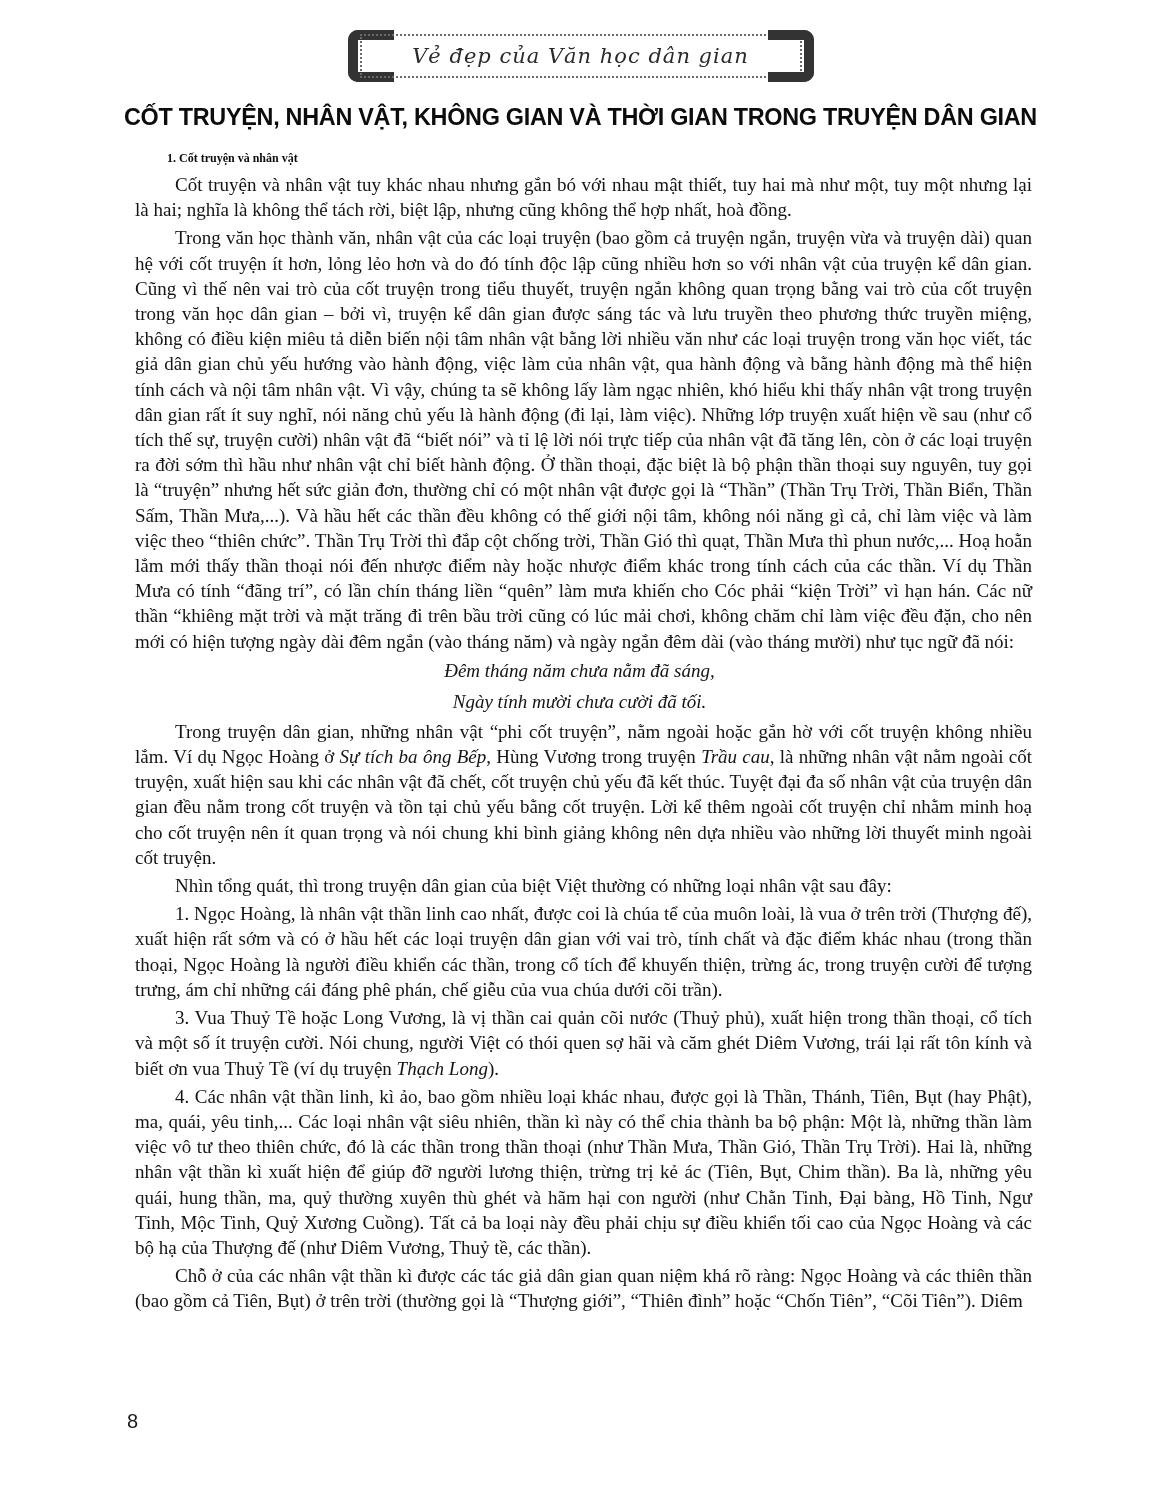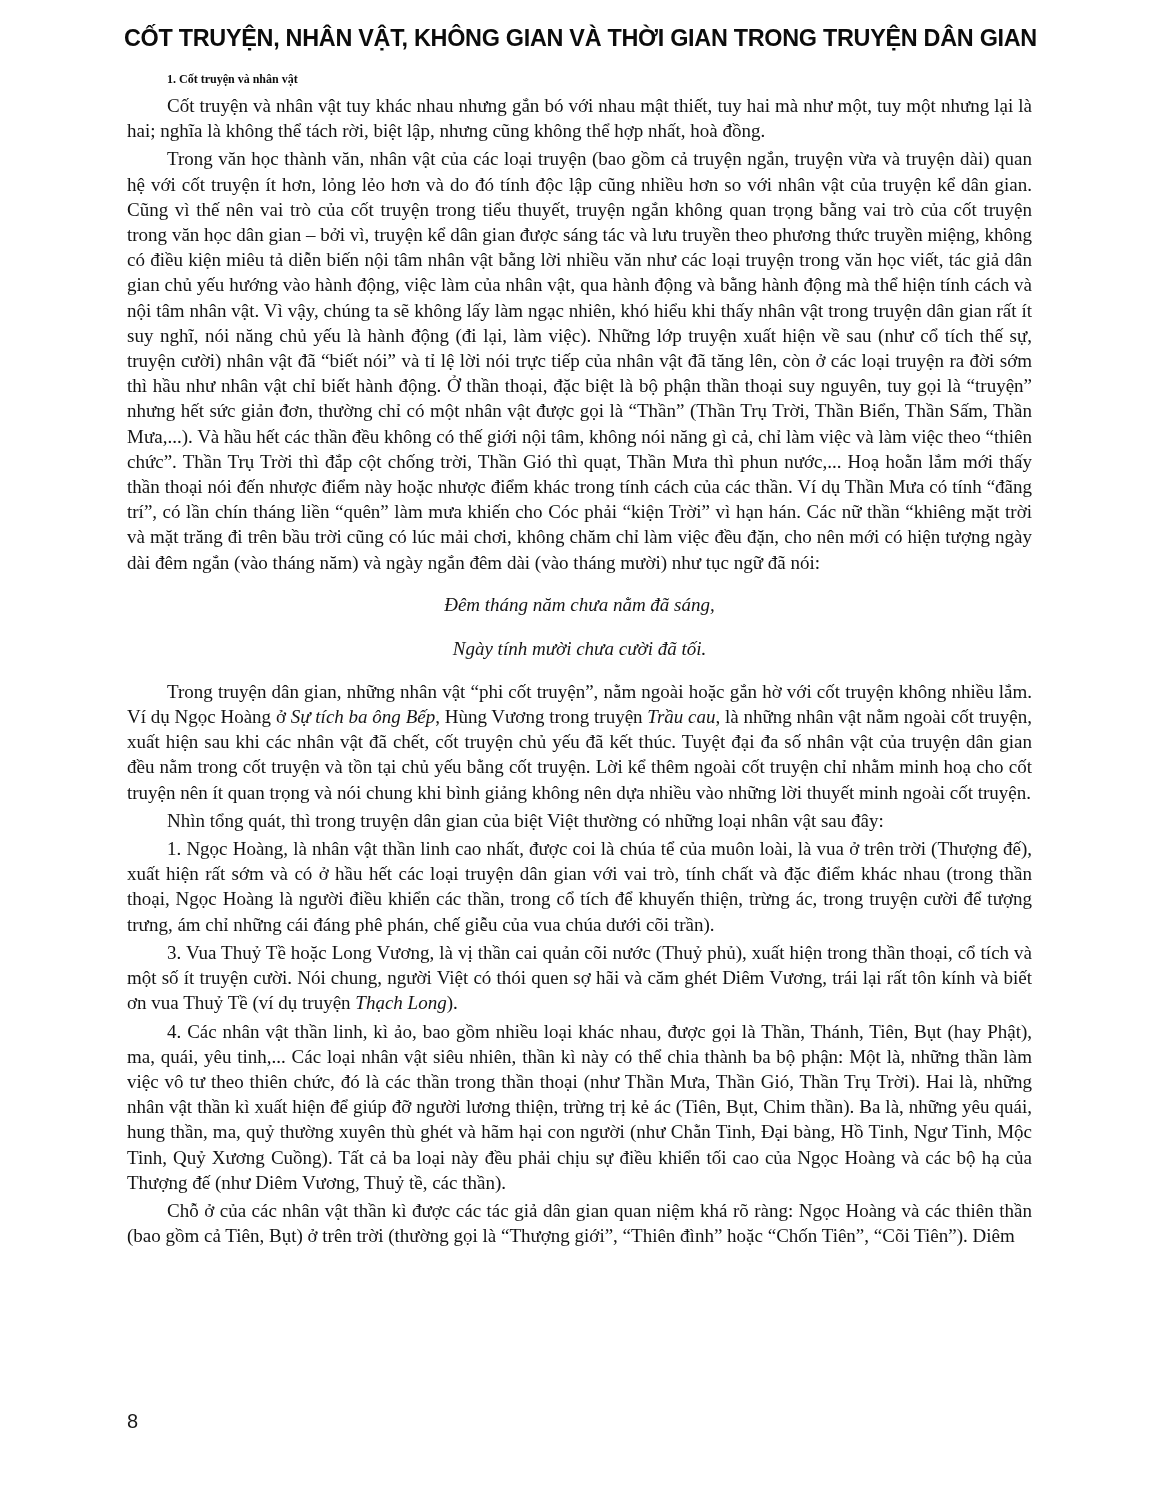--- a/index.html
+++ b/index.html
@@ -74,30 +74,30 @@
   }
   .section-heading {
     margin: 20px 0 6px 0;
     padding-left: 40px;
     font-size: 12px;
     font-weight: bold;
     color: #0c0c0c;
   }
   
   .body-par {
-    margin: 0 0 3px 0;
+    margin: 0 0 3px 8px;
     font-size: 19px;
     line-height: 25.2px;
     text-align: justify;
     text-indent: 40px;
     color: #141414;
   }
   .body-par i { font-style: italic; }
   .verse {
-    margin: 16px 0;
+    margin: 3px 0;
     font-size: 19px;
     line-height: 28px;
     text-align: center;
     font-style: italic;
     color: #141414;
   }
   
   .page-number {
     position: absolute;
     left: 127px;
@@ -105,20 +105,27 @@
     font-family: "Liberation Sans", sans-serif;
     font-size: 20px;
     color: #1a1a1a;
   }
 </style>
 </head>
 <body>
 
 <div class="page">
 
+  <div class="banner">
+    <span class="bracket left"></span>
+    <div class="banner-inner">
+      <span class="banner-script">Vẻ đẹp của Văn học dân gian</span>
+    </div>
+    <span class="bracket right"></span>
+  </div>
 
   <h1 class="doc-title">CỐT TRUYỆN, NHÂN VẬT, KHÔNG GIAN VÀ THỜI GIAN TRONG TRUYỆN DÂN GIAN</h1>
 
   <div class="content">
 
     <h2 class="section-heading">1. Cốt truyện và nhân vật</h2>
 
     <p class="body-par">Cốt truyện và nhân vật tuy khác nhau nhưng gắn bó với nhau mật thiết, tuy hai mà như một, tuy một nhưng lại là hai; nghĩa là không thể tách rời, biệt lập, nhưng cũng không thể hợp nhất, hoà đồng.</p>
 
 

